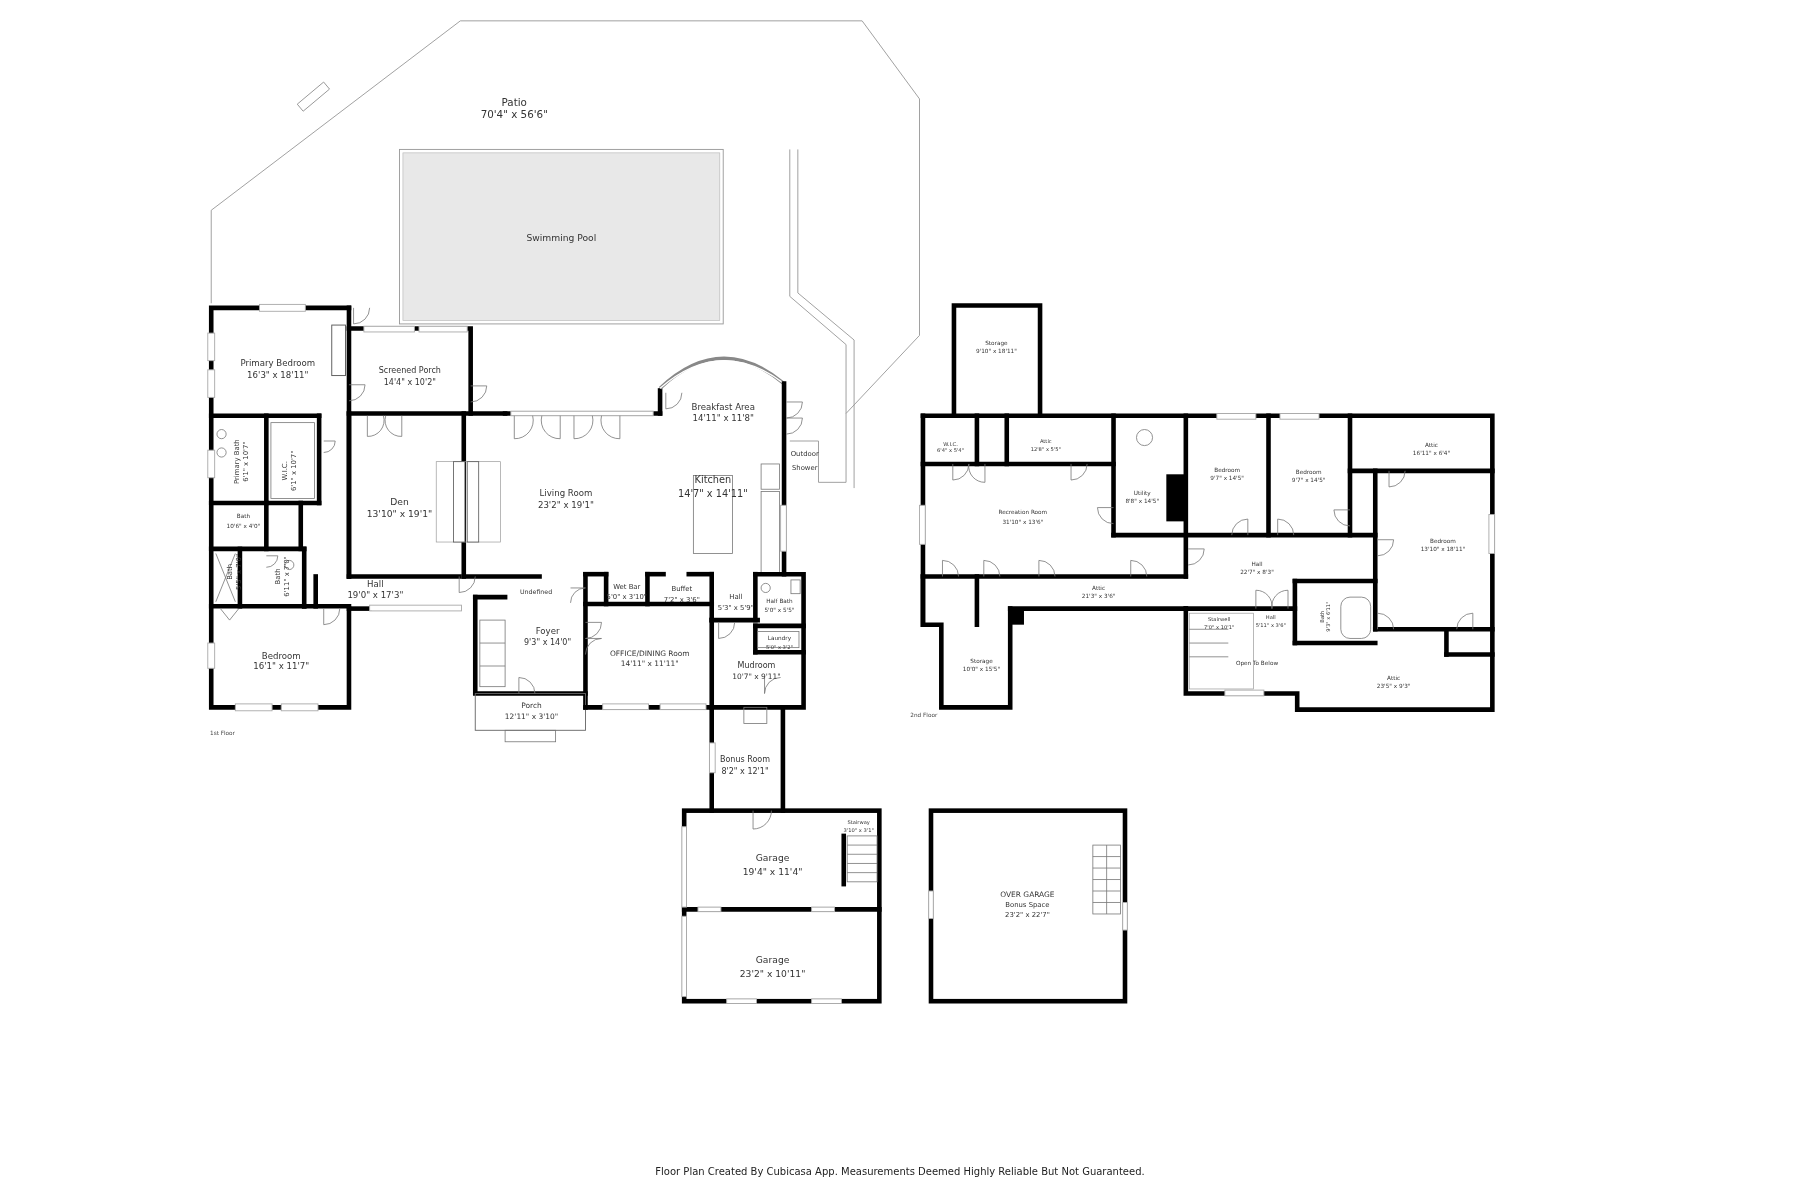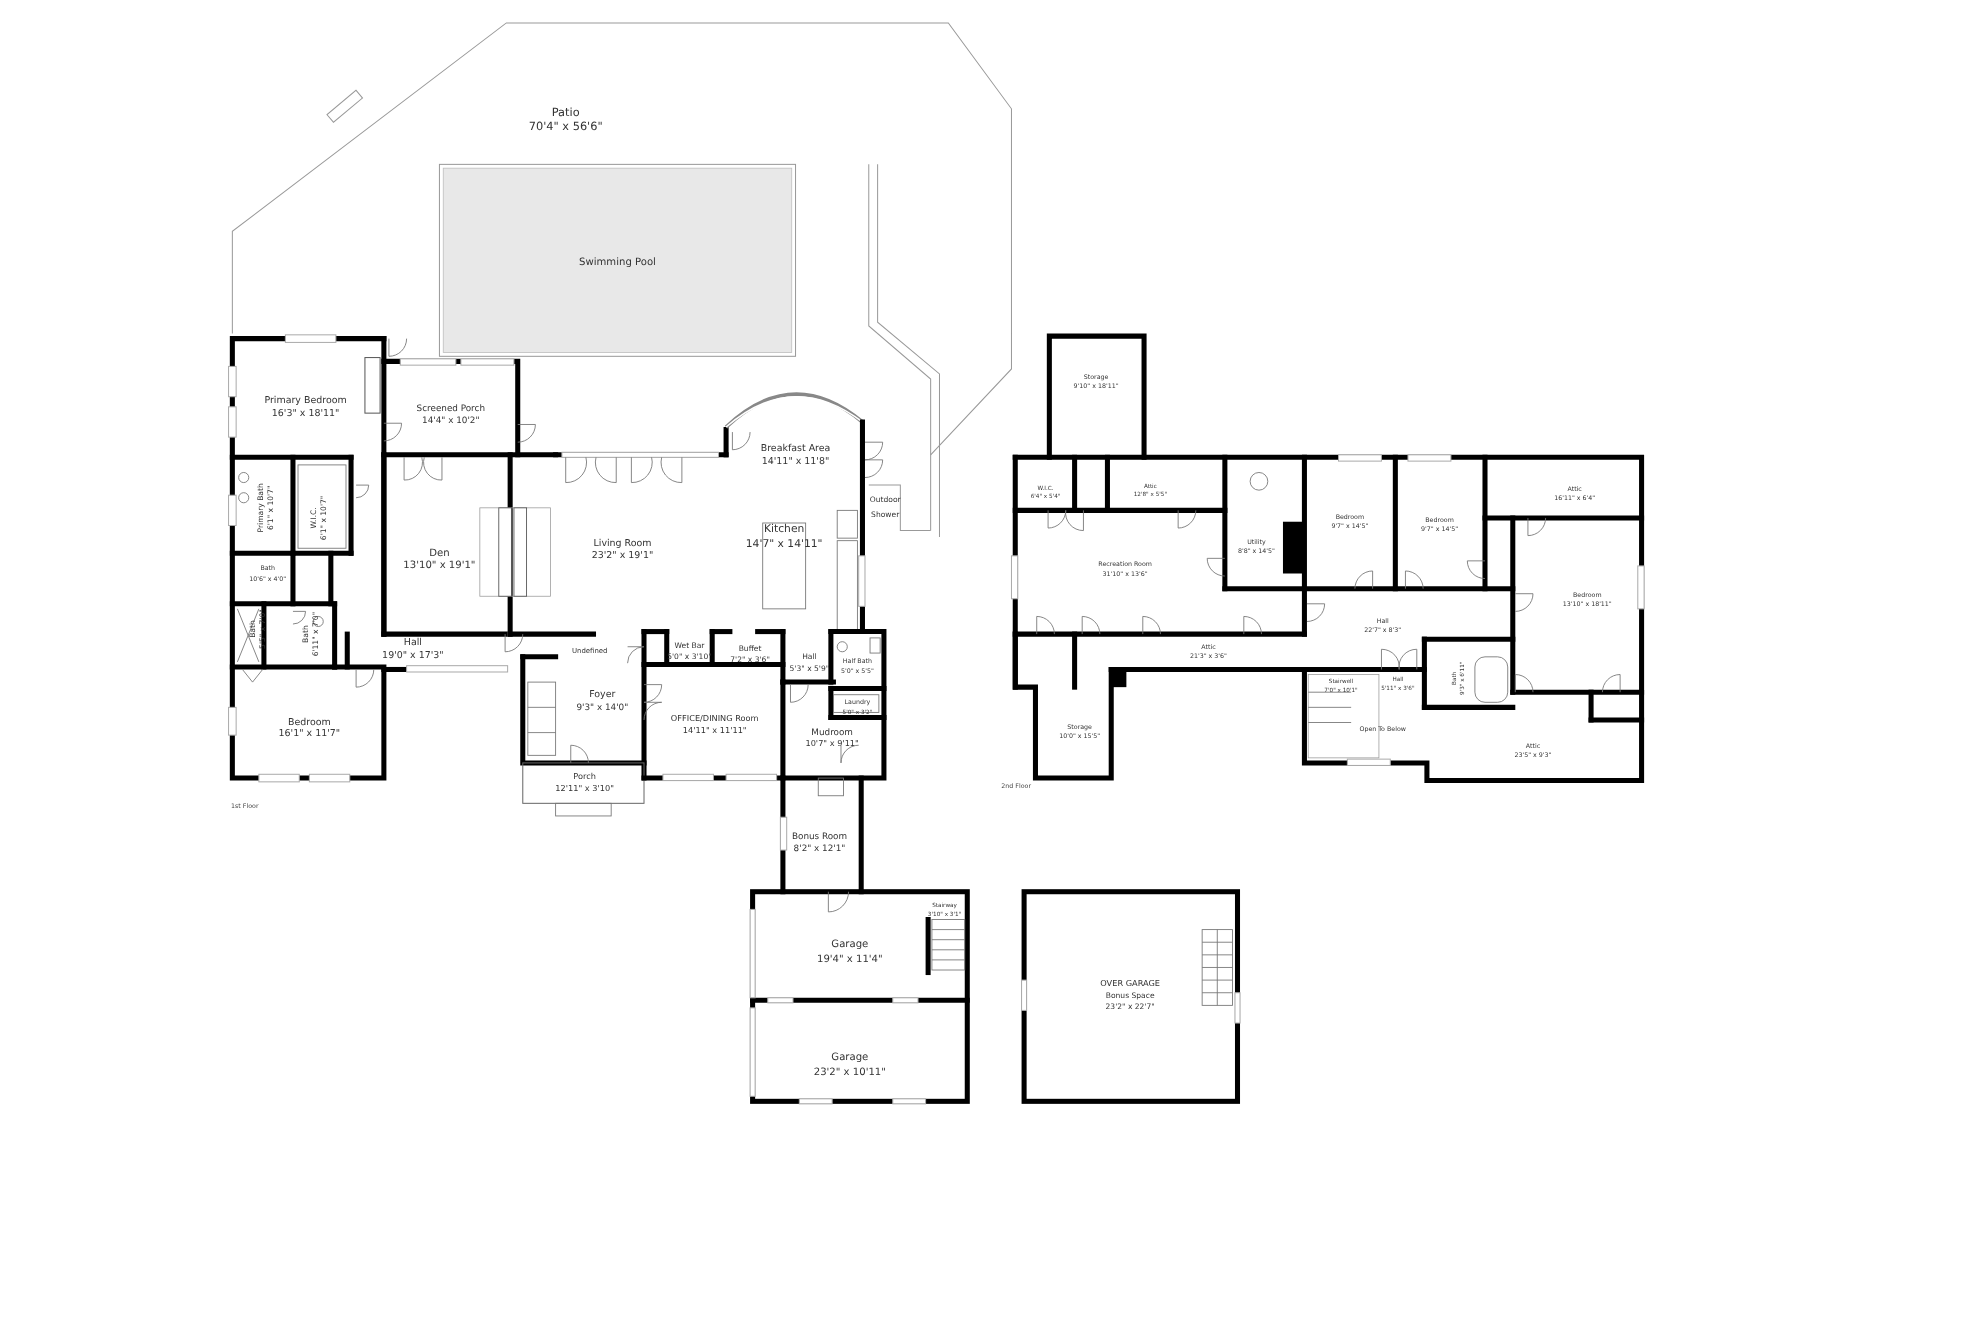--- a/index.html
+++ b/index.html
@@ -351,13 +351,14 @@
     <line x1="952" y1="756" x2="976" y2="756" class="door"></line>
     <line x1="952" y1="766" x2="976" y2="766" class="door"></line>
     <line x1="952" y1="776" x2="976" y2="776" class="door"></line>
     <line x1="952" y1="786" x2="976" y2="786" class="door"></line>
     <text class="lbl" x="895" y="781" font-size="6.5">OVER GARAGE</text>
     <text class="lbl" x="895" y="790" font-size="6">Bonus Space</text>
     <text class="lbl" x="895" y="799" font-size="6">23'2" x 22'7"</text>
   </g>
 </svg>
 
+<div class="footer">Floor Plan Created By Cubicasa App. Measurements Deemed Highly Reliable But Not Guaranteed.</div>
 </div>
 
 </body></html>

